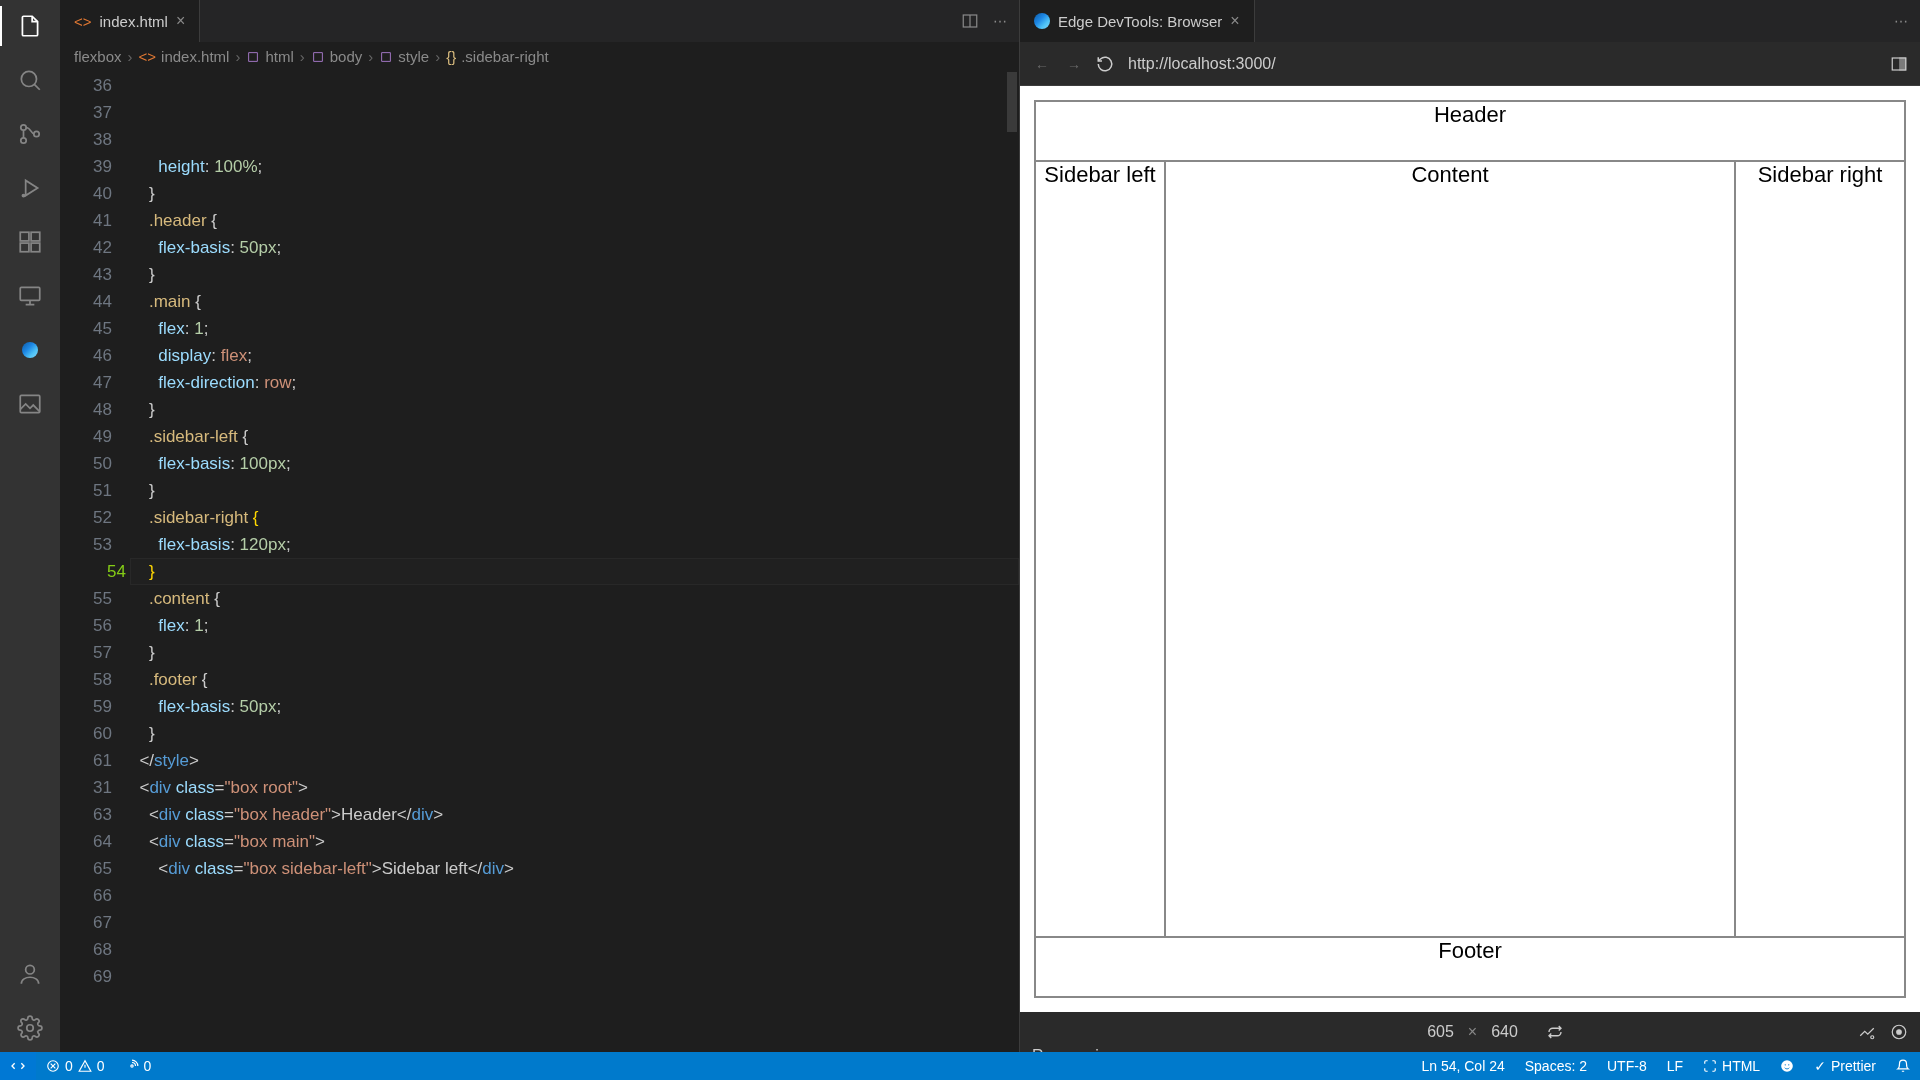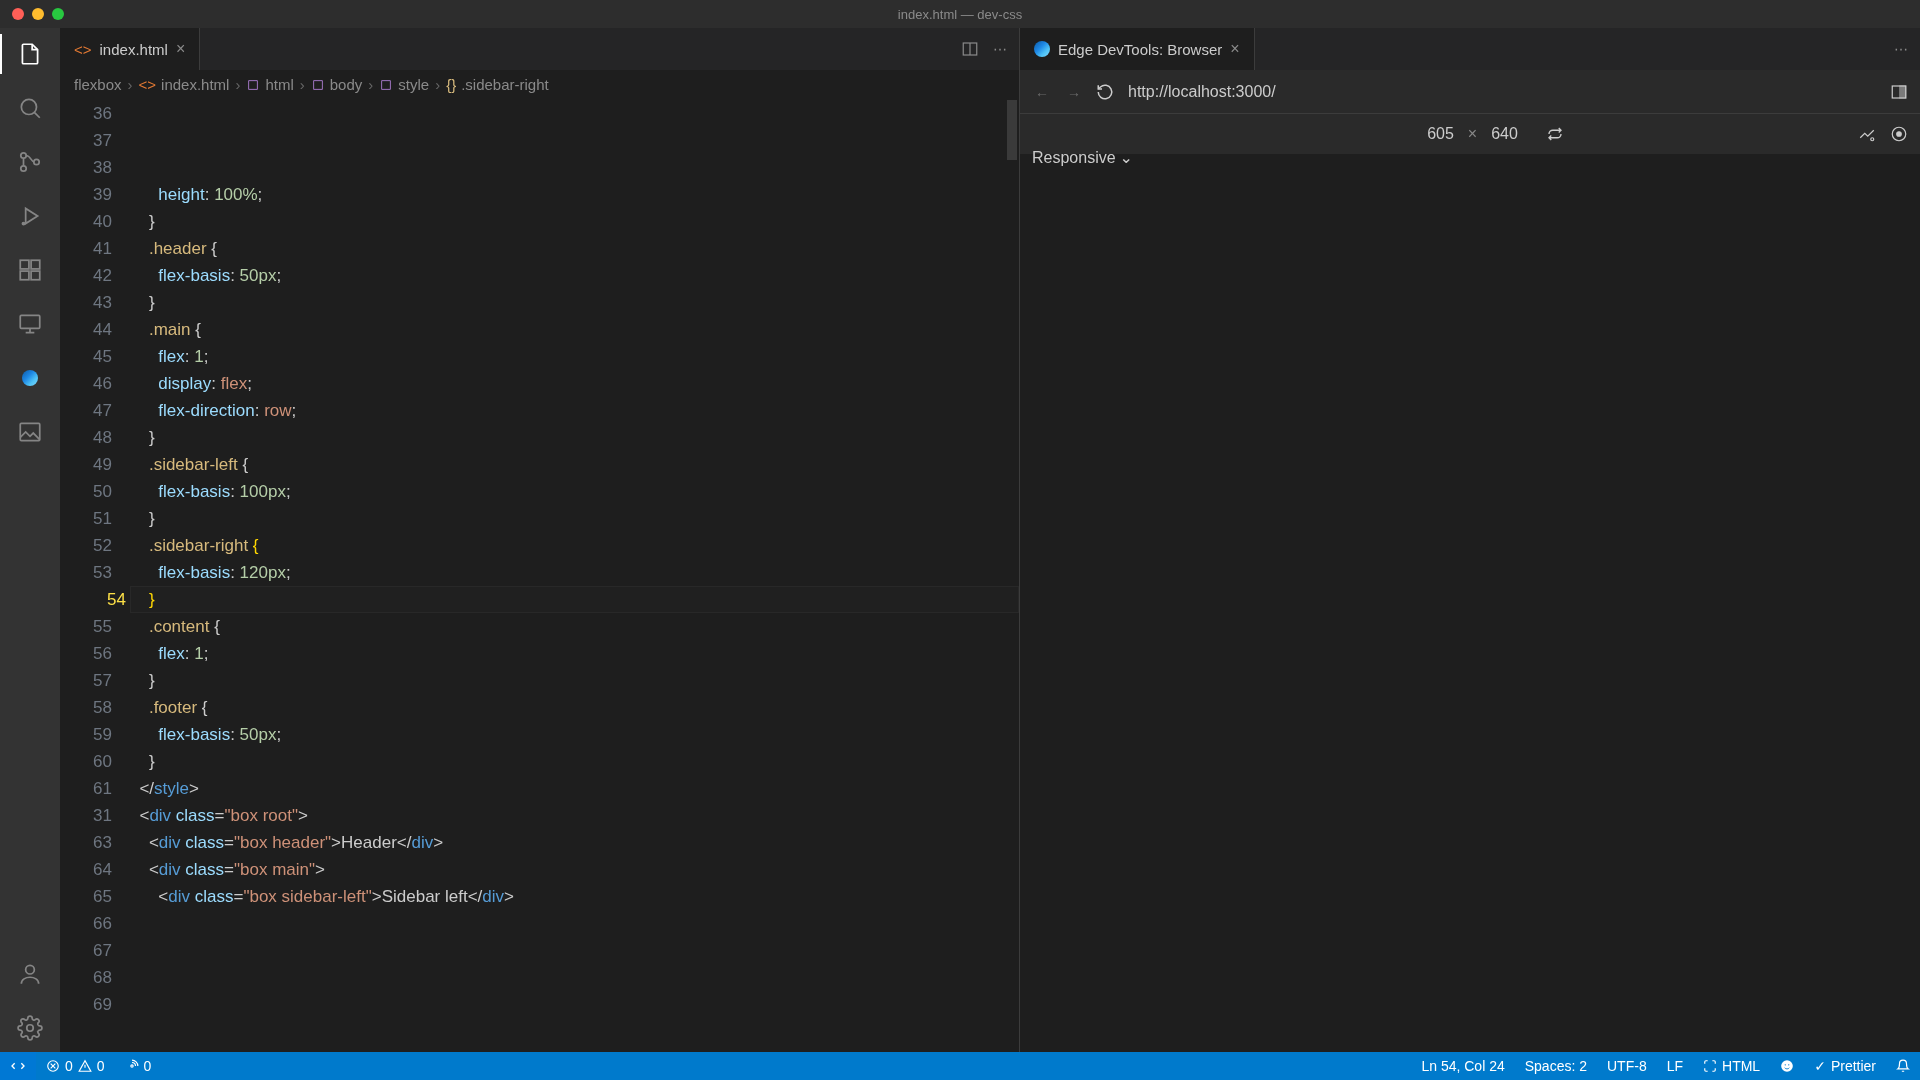--- a/index.html
+++ b/index.html
@@ -65,21 +65,21 @@
   .breadcrumbs{height:30px;background:var(--bg);display:flex;align-items:center;gap:6px;padding:0 14px;color:var(--text-dim);font-size:15px;border-bottom:1px solid transparent;}
   .breadcrumbs .sep{color:#666;}
   .bc-item{display:flex;align-items:center;gap:5px;}
   .bc-icon{color:#e37933;}
   .bc-icon svg,.bc-sym svg{width:14px;height:14px;}
   .bc-sym{color:#b180d7;}
   .bc-sel{color:#d7ba7d;}
   
   .code{flex:1;overflow:hidden;display:flex;font-family:Menlo,Consolas,monospace;font-size:17px;line-height:27px;}
   .gutter{width:70px;text-align:right;color:#6e7681;padding-right:18px;user-select:none;}
-  .gutter .cur{color:#fde047;margin-left:47px;}
+  .gutter .cur{color:#84cc16;margin-left:47px;}
   .lines{flex:1;white-space:pre;color:var(--syn-punct);position:relative;}
   .hl-line{position:absolute;left:0;right:0;height:27px;border:1px solid #282828;background:rgba(255,255,255,0.01);}
   .p{color:var(--syn-property);}
   .v{color:var(--syn-value);}
   .s{color:var(--syn-selector);}
   .t{color:var(--syn-tag);}
   .a{color:var(--syn-attr);}
   .str{color:var(--syn-string);}
   .br{color:var(--syn-bracket);}
   .kw{color:var(--syn-keyword);}
@@ -106,28 +106,20 @@
   .sb-item{padding:0 10px;display:flex;align-items:center;gap:5px;height:100%;}
   .sb-spacer{flex:1;}
   svg{display:block;}
   .minimap{position:absolute;right:2px;top:0;width:10px;height:60px;background:#3a3a3a;}
 </style>
 </head>
 <body>
 
 <div class="window">
 
-  <div class="titlebar">
-    <div class="traffic">
-      <span class="t-red"></span>
-      <span class="t-yellow"></span>
-      <span class="t-green"></span>
-    </div>
-    <div class="title-text">index.html — dev-css</div>
-  </div>
 
   <div class="body">
 
     <div class="activitybar">
       <div class="activity-icon active active-bar">
         <svg viewBox="0 0 24 24" fill="none" stroke="currentColor" stroke-width="1.6">
             <path d="M14 3H6a1 1 0 0 0-1 1v16a1 1 0 0 0 1 1h12a1 1 0 0 0 1-1V8z"></path>
             <path d="M14 3v5h5"></path>
           </svg>
       </div>
@@ -314,20 +306,31 @@
               </svg>
           </span>
           <span class="url">http://localhost:3000/</span>
           <span style="color:#ccc;">
             <svg width="18" height="18" viewBox="0 0 24 24" fill="none" stroke="currentColor" stroke-width="1.6">
                 <rect x="3" y="4" width="18" height="16"></rect>
                 <rect x="13" y="4" width="8" height="16" fill="currentColor" opacity="0.5"></rect>
               </svg>
           </span>
         </div>
+        <div class="preview">
+          <div class="preview-inner">
+            <div class="pv-box pv-header">Header</div>
+            <div class="pv-main">
+              <div class="pv-box pv-sl">Sidebar left</div>
+              <div class="pv-box pv-content">Content</div>
+              <div class="pv-box pv-sr">Sidebar right</div>
+            </div>
+            <div class="pv-box pv-footer">Footer</div>
+          </div>
+        </div>
         <div class="devicebar">
           <span class="devmode">
             <span>Responsive</span>
             <span>⌄</span>
           </span>
           <span class="spacer"></span>
           <span>605</span>
           <span class="dim-x">×</span>
           <span>640</span>
           <span style="margin-left:14px;color:#ccc;">

